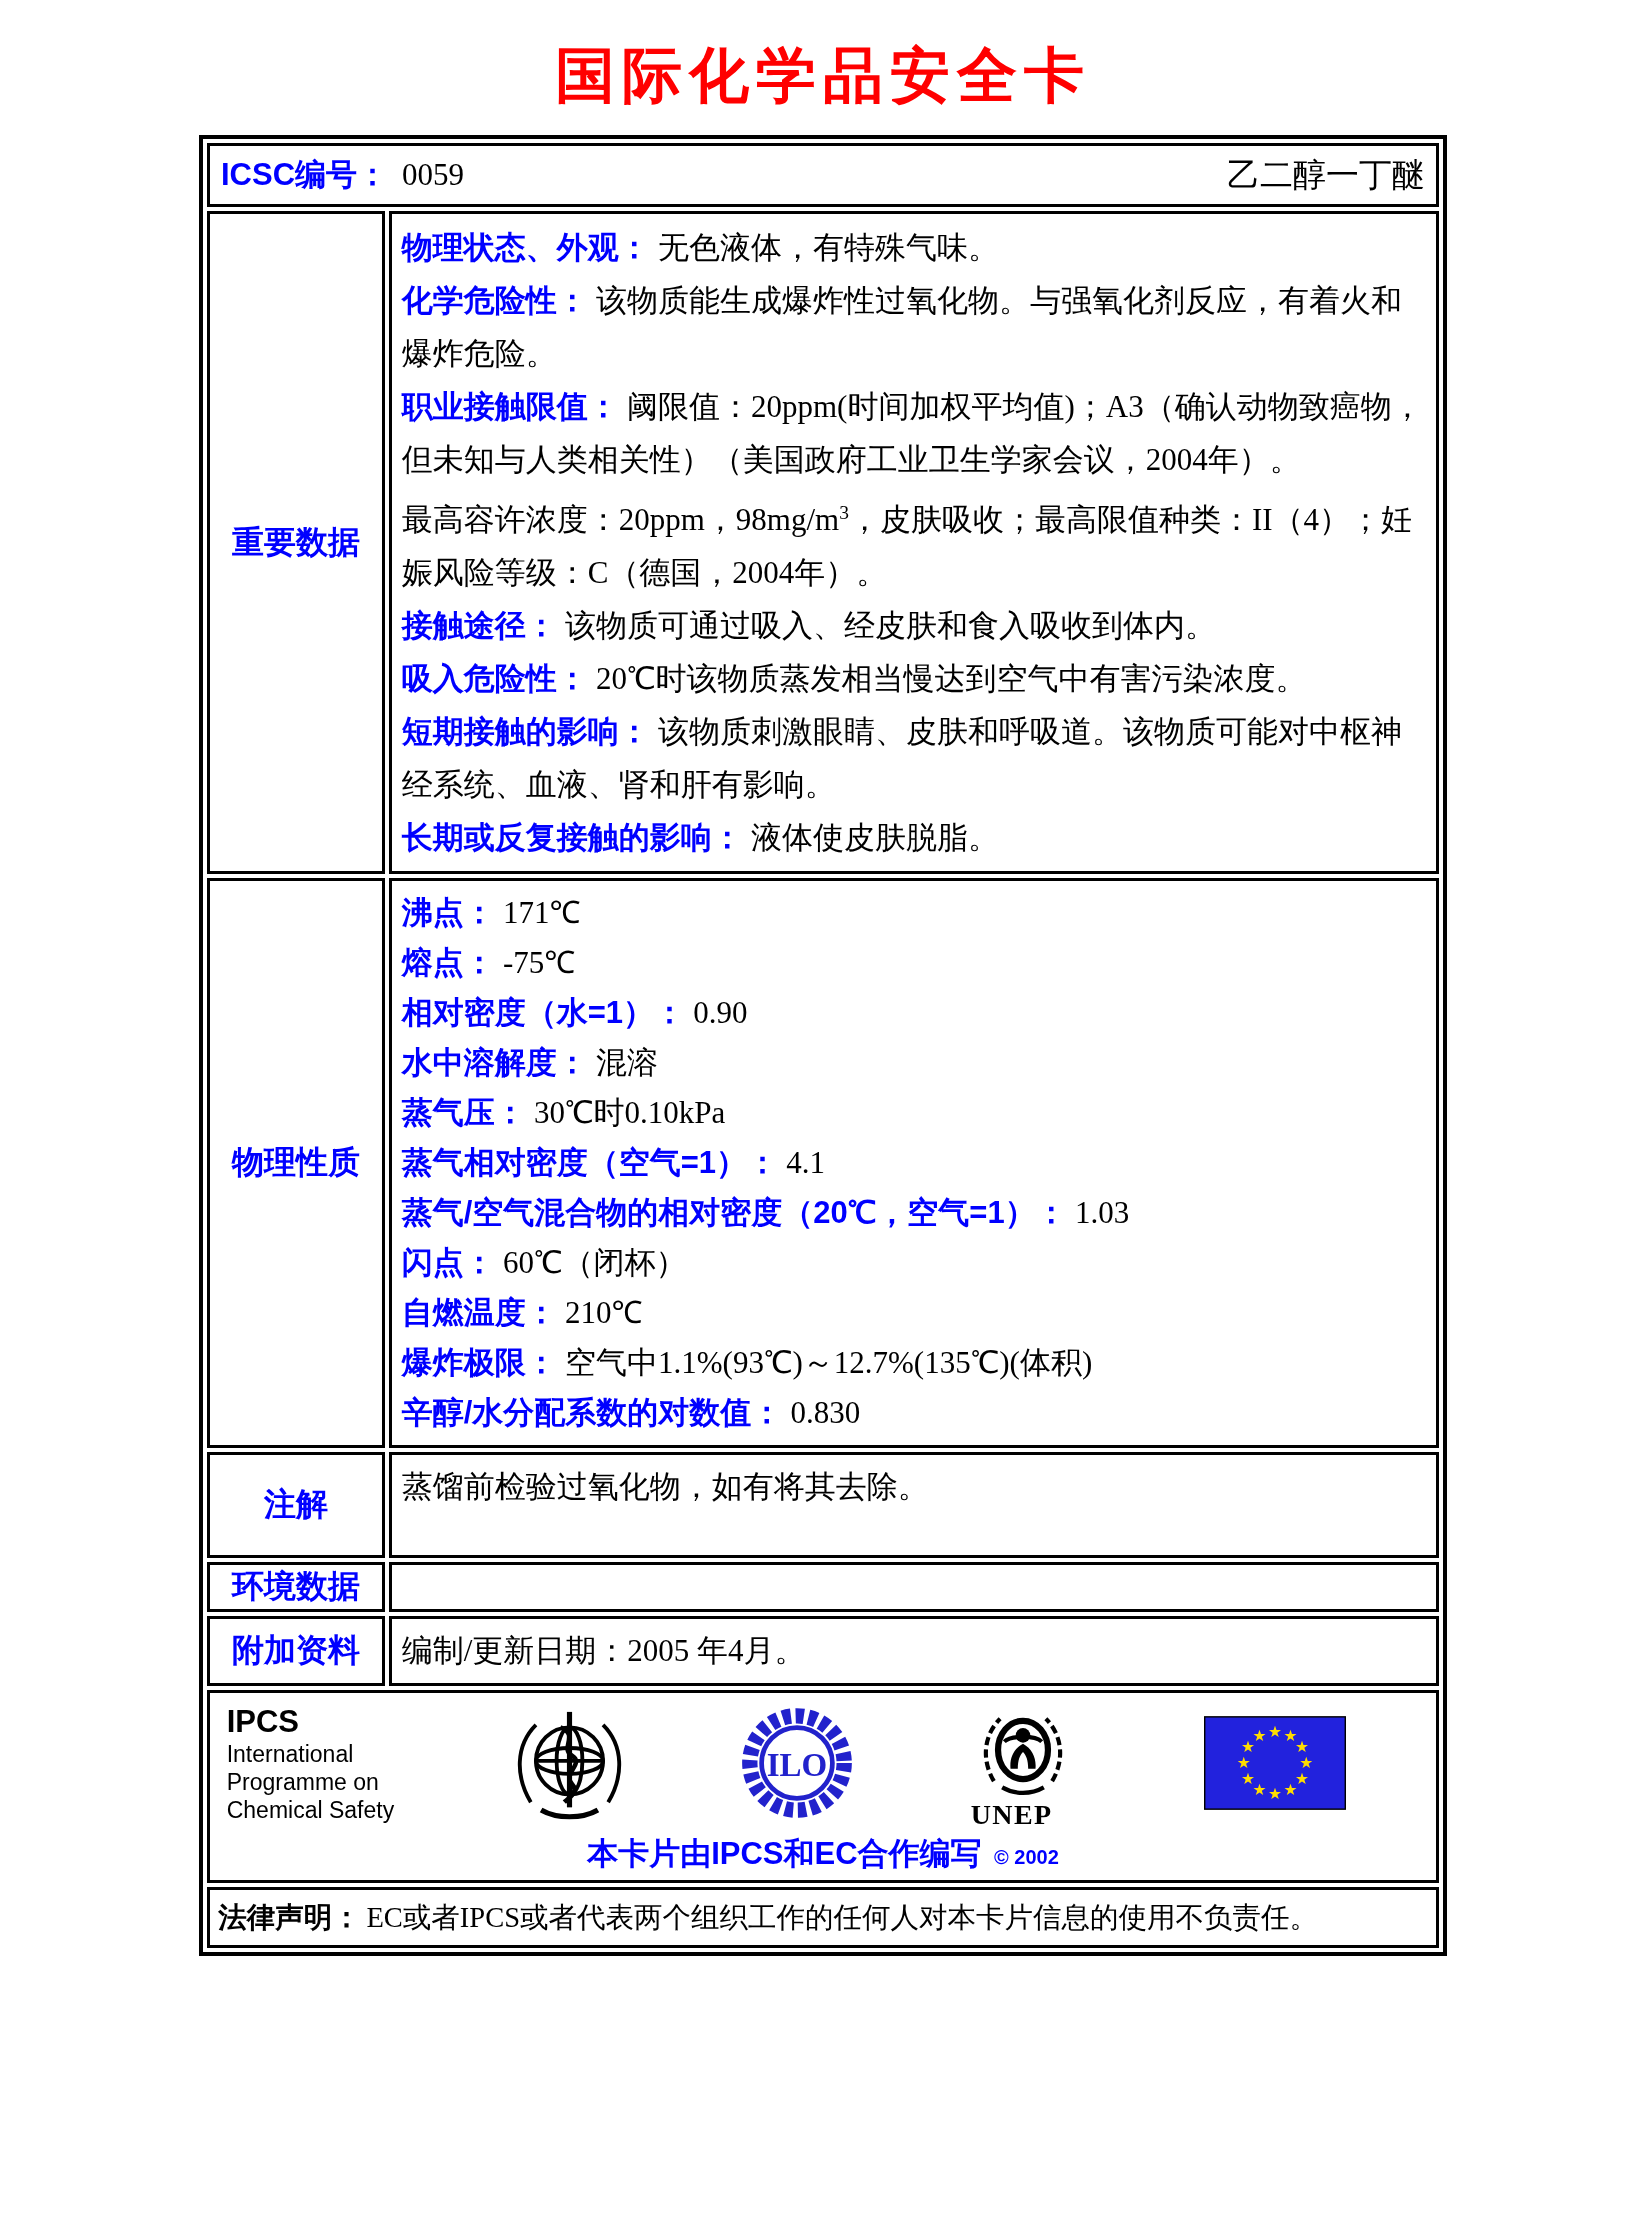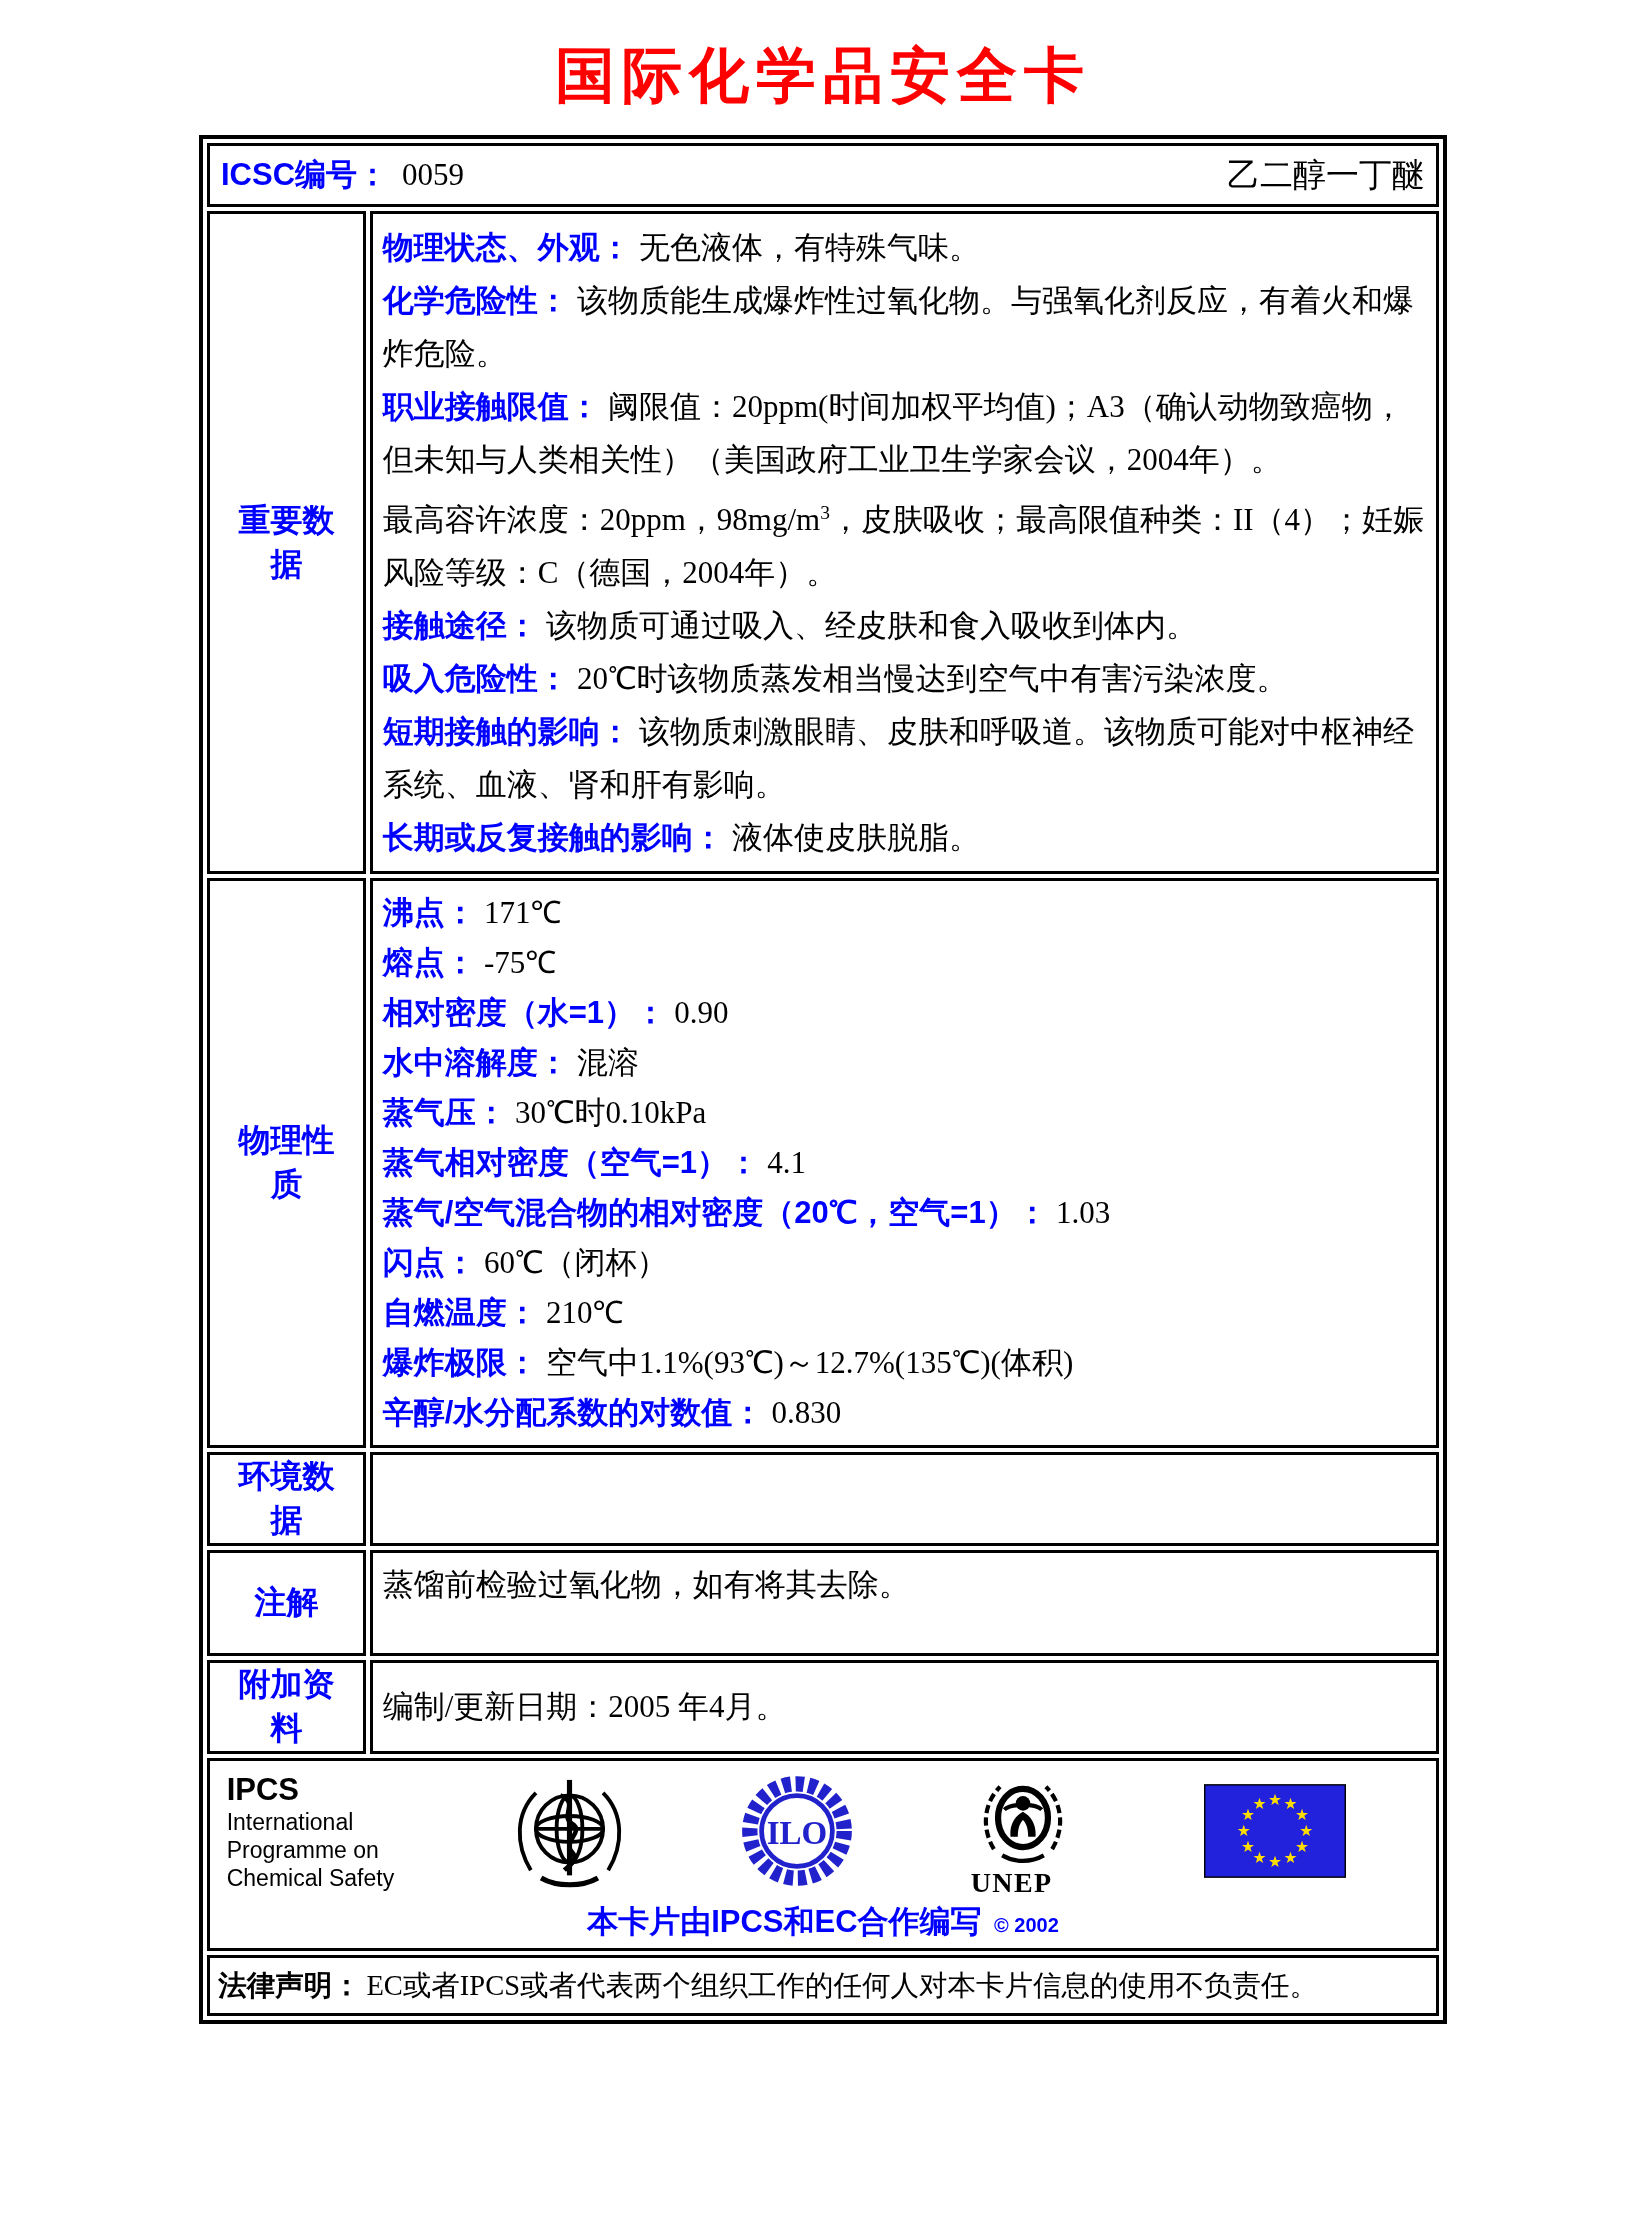--- a/index.html
+++ b/index.html
@@ -36,21 +36,21 @@
   td.hdr { height: 64px; padding: 0 11px; }
   .hdr-inner { display: flex; justify-content: space-between; align-items: center; }
   .icsc-label {
     color: #0000FF; font-weight: bold; font-size: 31px;
     font-family: "Liberation Sans", sans-serif;
   }
   .icsc-value { font-size: 31px; margin-left: 14px; }
   .chem-name { font-size: 33px; }
 
   td.lbl {
-    width: 159px;
+    width: 178px;
     text-align: center;
     color: #0000FF;
     font-weight: bold;
     font-size: 32px;
     font-family: "Liberation Sans", sans-serif;
     padding: 0 19px;
   }
   td.content { padding: 7px 9.7px; vertical-align: top; }
   td.important { height: 660px; margin-left: 8px; }
   td.physical  { height: 556px; }
@@ -149,29 +149,29 @@
       <div class="pline"><span class="lab">蒸气相对密度（空气=1）：</span><span>4.1</span></div>
       <div class="pline"><span class="lab">蒸气/空气混合物的相对密度（20℃，空气=1）：</span><span>1.03</span></div>
       <div class="pline"><span class="lab">闪点：</span><span>60℃（闭杯）</span></div>
       <div class="pline"><span class="lab">自燃温度：</span><span>210℃</span></div>
       <div class="pline"><span class="lab">爆炸极限：</span><span>空气中1.1%(93℃)～12.7%(135℃)(体积)</span></div>
       <div class="pline"><span class="lab">辛醇/水分配系数的对数值：</span><span>0.830</span></div>
     </td>
   </tr>
 
   <tr>
-    <td class="lbl">环境数据</td>
-    <td class="content env"></td>
-  </tr>
-
-  <tr>
     <td class="lbl">注解</td>
     <td class="content notes">
       <div class="pline">蒸馏前检验过氧化物，如有将其去除。</div>
     </td>
+  </tr>
+
+  <tr>
+    <td class="lbl">环境数据</td>
+    <td class="content env"></td>
   </tr>
 
   <tr>
     <td class="lbl">附加资料</td>
     <td class="content addl">
       <div class="pline">编制/更新日期：2005 年4月。</div>
     </td>
   </tr>
 
   <tr>

